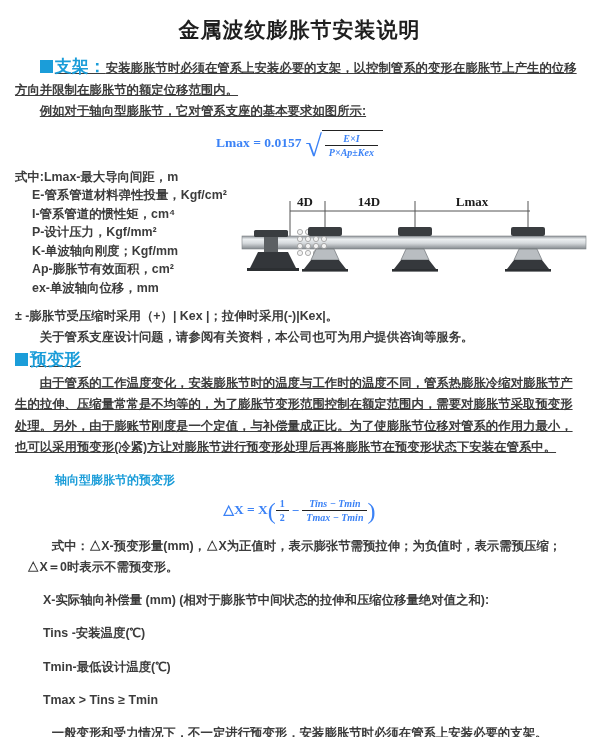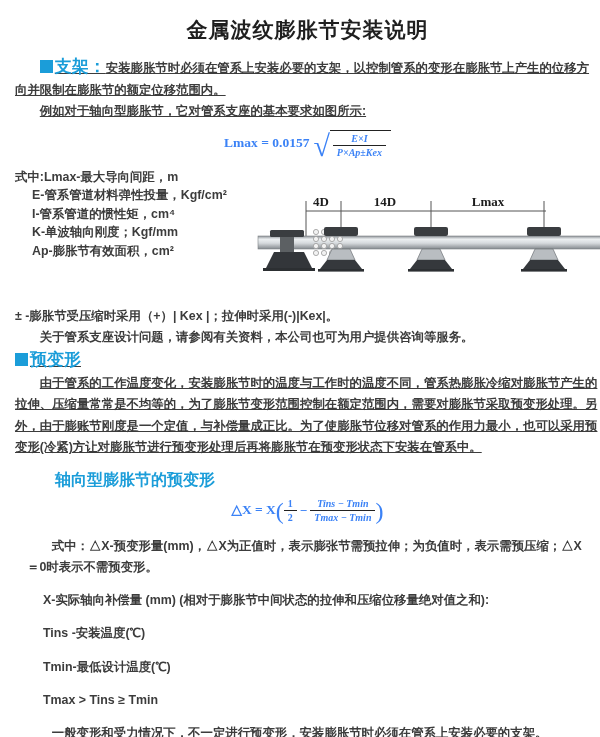--- a/index.html
+++ b/index.html
@@ -1,21 +1,21 @@
 <!DOCTYPE html>
 <html><head>
 <meta charset="utf-8">
 <style>
   html,body{margin:0;padding:0;background:#fff;}
   .page{
     position:relative;
     width:600px;height:737px;
     box-sizing:border-box;
     margin:0 auto;
-    padding:8px 0 0 15px;
+    padding:8px 16px 0 15px;
     background:#fff;
     outline:1px solid #d9d9d9;
     overflow:hidden;
     font-family:"Liberation Sans",sans-serif;
     color:#3c3c3c;
     font-size:12.4px;
     font-weight:600;
   }
   h1.title{
     margin:8px 0 12px;
@@ -27,21 +27,21 @@
   }
   p.para{margin:0;line-height:21.5px;text-indent:2em;text-decoration:underline;}
   p.noindent{text-indent:0;}
   .sec-head{color:#1b9dd9;font-size:17px;font-weight:700;white-space:nowrap;}
   .sec-square{
     display:inline-block;width:13px;height:13px;background:#1b9dd9;
     margin-right:2px;vertical-align:-1px;
   }
   .sec-head-line{margin:16px 0 6px;line-height:24px;}
   .sub-head{
-    color:#1b9dd9;font-size:16px;font-weight:700;margin:10px 0 6px;
+    color:#1b9dd9;font-size:12px;font-weight:700;margin:10px 0 6px;
     line-height:22px;
   }
   .sub-head.axial{margin-left:40px;}
   
   .formula-row{
     text-align:center;margin:7px 0 9px;
     font-family:"Liberation Serif",serif;
     color:#3b82f6;line-height:normal;
   }
   .f-bold{font-weight:700;font-size:13.5px;}
@@ -84,22 +84,24 @@
     <span class="f-bold">Lmax = 0.0157</span><span class="sqrt">
         <span class="rad">√</span>
         <span class="under"><span class="frac ital"><span class="num">E×I</span><span class="den">P×Ap±Kex</span></span></span>
       </span>
   </div>
 
   <div class="defs-zone">
     <p class="def-line">式中:Lmax-最大导向间距，m</p>
     <p class="def-line sub">E-管系管道材料弹性投量，Kgf/cm²</p>
     <p class="def-line sub">I-管系管道的惯性矩，cm⁴</p>
+    <p class="def-line sub">P-设计压力，Kgf/mm²</p>
     <p class="def-line sub">K-单波轴向刚度；Kgf/mm</p>
     <p class="def-line sub">Ap-膨胀节有效面积，cm²</p>
+    <p class="def-line sub">ex-单波轴向位移，mm</p>
 
     <svg class="diagram" width="352" height="100" viewBox="0 0 352 100">
       <defs>
         <linearGradient id="pipeGrad" x1="0" y1="0" x2="0" y2="1">
           <stop offset="0" stop-color="#8f9499"></stop>
           <stop offset="0.25" stop-color="#eceff1"></stop>
           <stop offset="0.55" stop-color="#d6dadd"></stop>
           <stop offset="1" stop-color="#84898e"></stop>
         </linearGradient>
       </defs>

